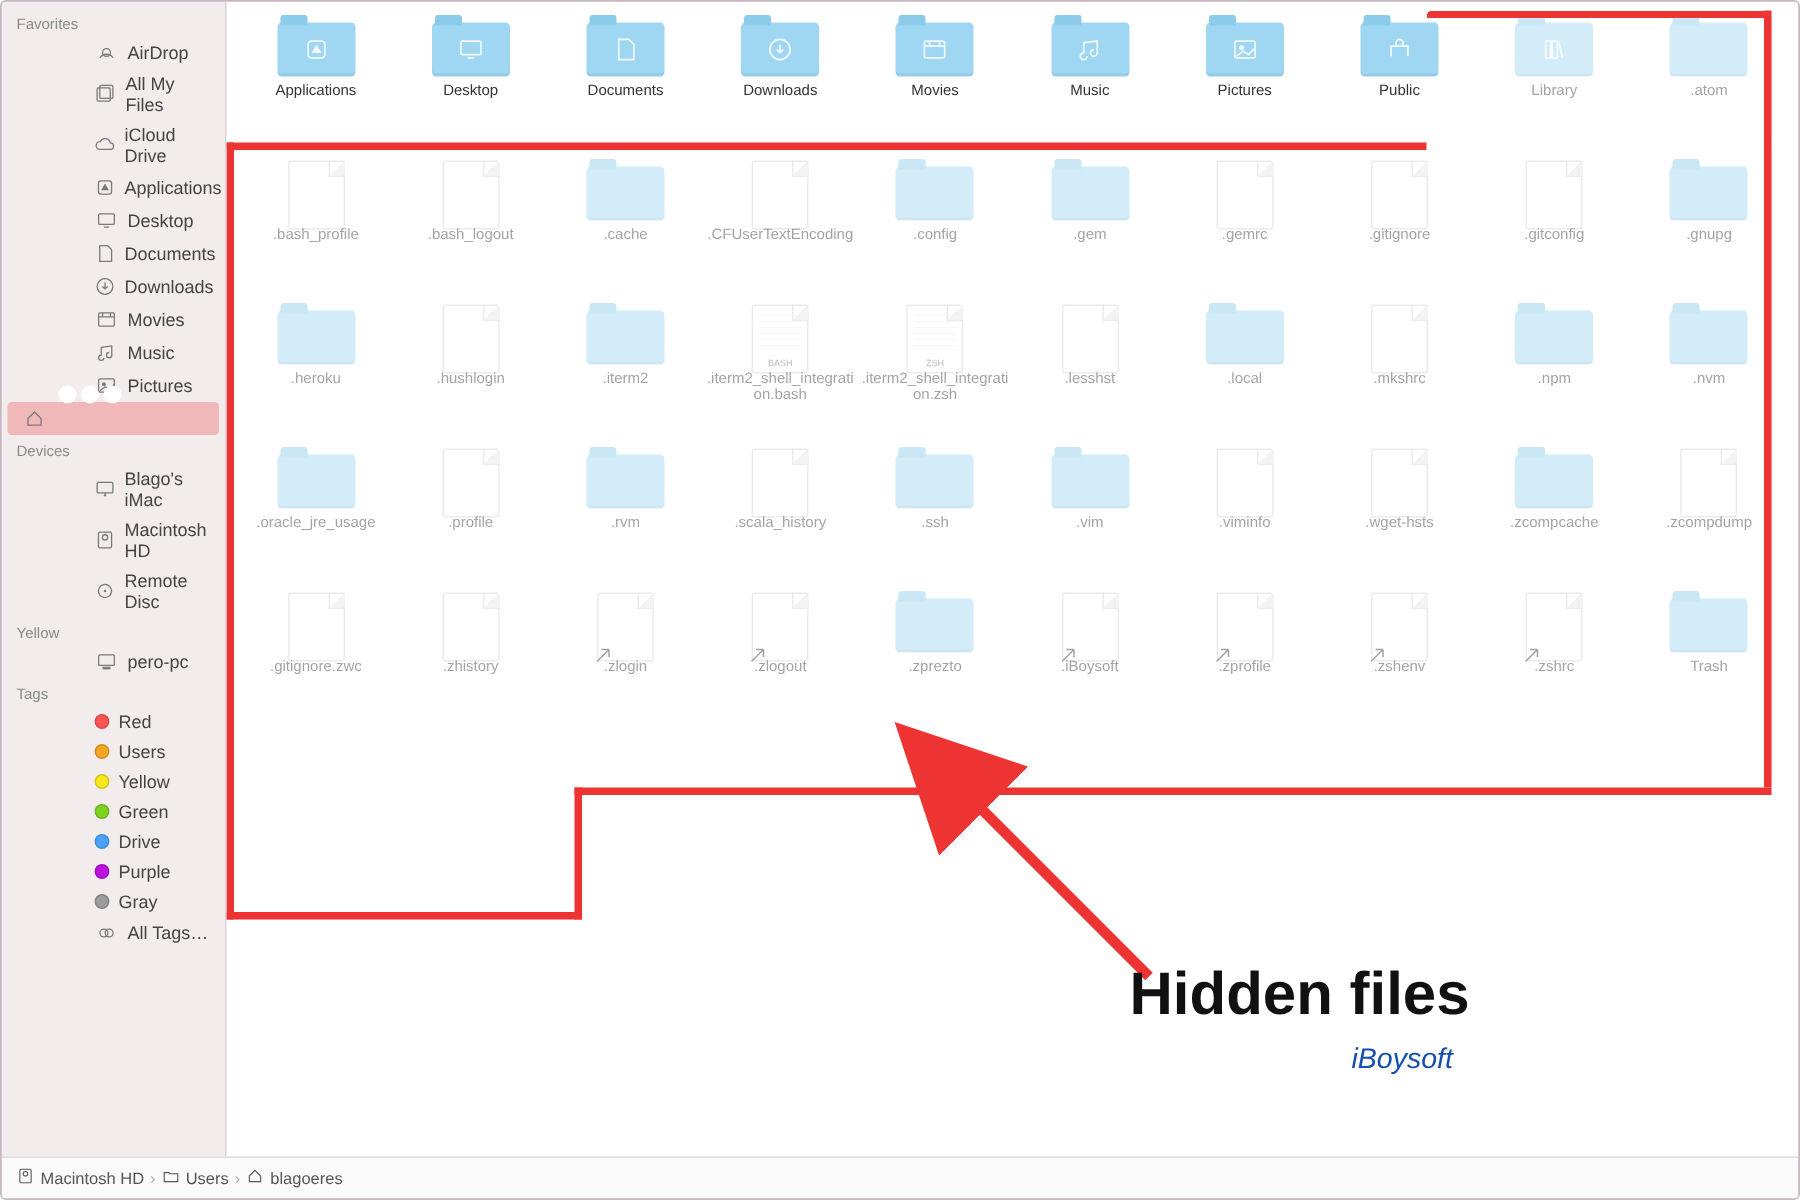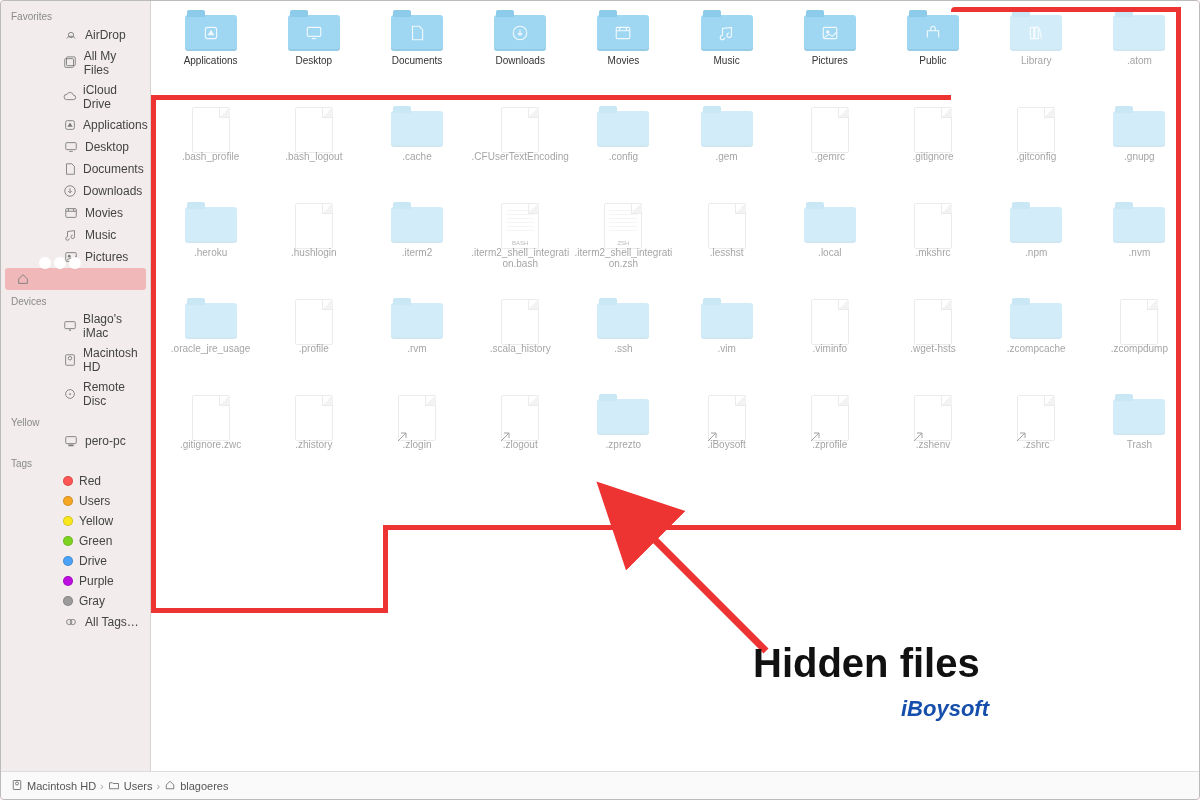--- a/index.html
+++ b/index.html
@@ -29,21 +29,21 @@
   .file .alias { position: absolute; left: -2px; bottom: -2px; width: 10px; height: 10px; }
   .label { font-size: 10px; color: #333; line-height: 1.1; max-width: 100px; word-break: break-all; }
   .pathbar { position: absolute; left: 0; right: 0; bottom: 0; height: 28px; border-top: 1px solid #ddd; background: #fafafa; display: flex; align-items: center; gap: 4px; padding: 0 10px; font-size: 11px; color: #555; }
   .pathbar .sep { color: #aaa; }
   .pathbar .pi { display: inline-flex; align-items: center; gap: 4px; }
   .pathbar svg { width: 12px; height: 12px; }
   
   .annot { position: absolute; pointer-events: none; }
   .arrow { position: absolute; }
   .caption { position: absolute; font-size: 40px; font-weight: 700; color: #111; }
-  .watermark { position: absolute; font-size: 22px; font-weight: 700; font-style: italic; color: #154eab; }
+  .watermark { position: absolute; font-size: 19px; font-weight: 400; font-style: italic; color: #154eab; }
   .dots { position: absolute; display:flex; gap:3px; }
   .dots span{ width:12px;height:12px;border-radius:50%;background:#fff; }
   
   .step-mask { position: absolute; border: 5px solid #e33; border-radius: 4px; }
 </style>
 </head>
 <body>
 
 <div class="frame">
   <div class="finder">

